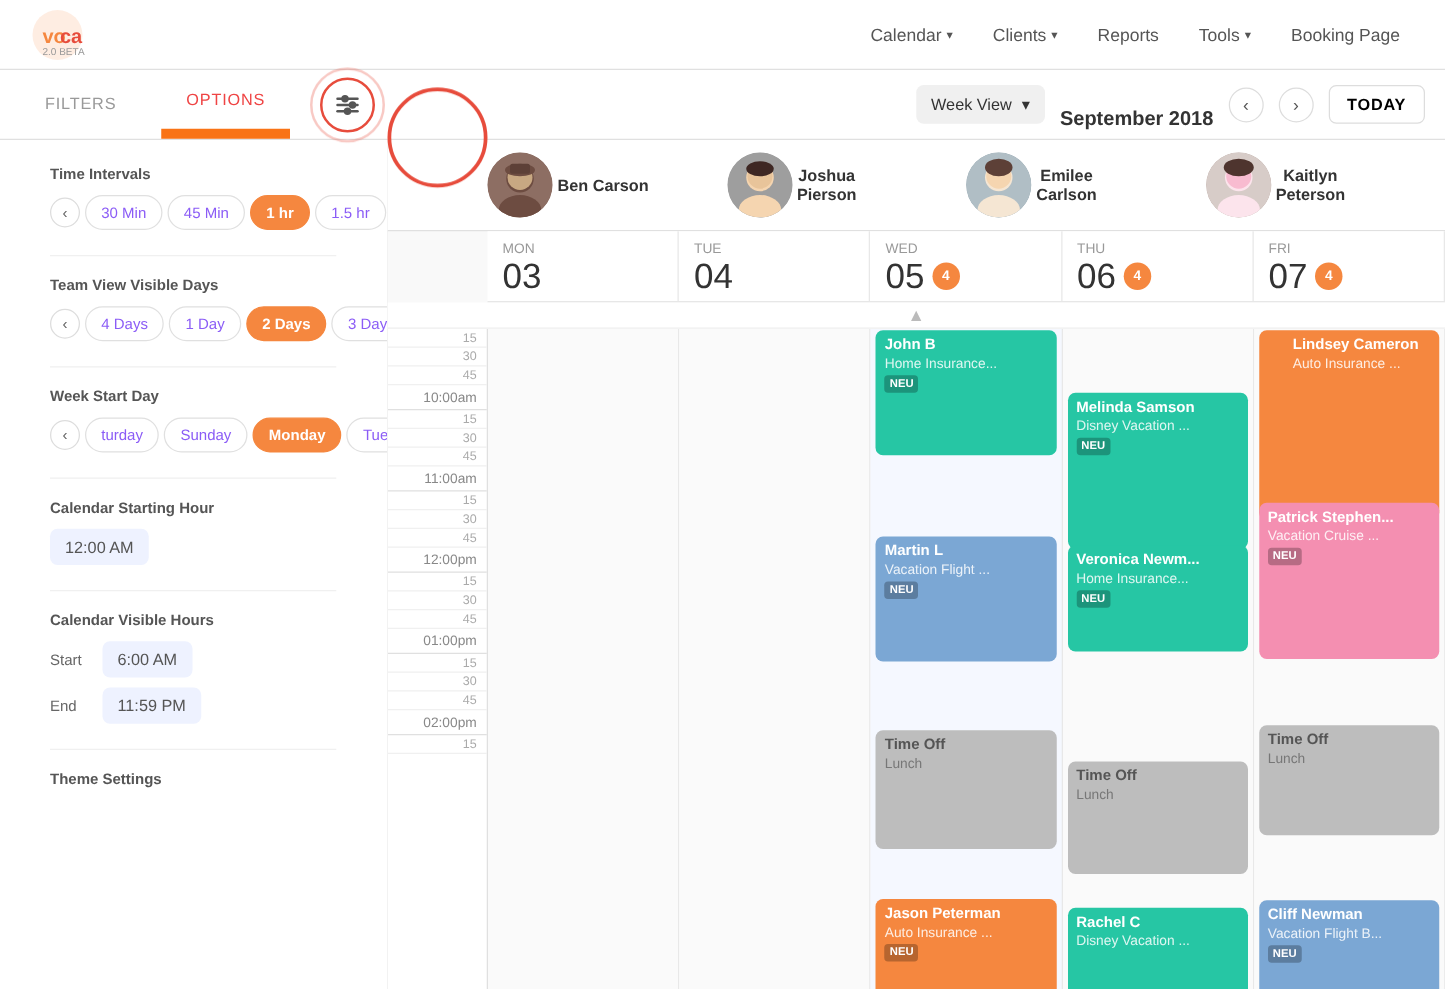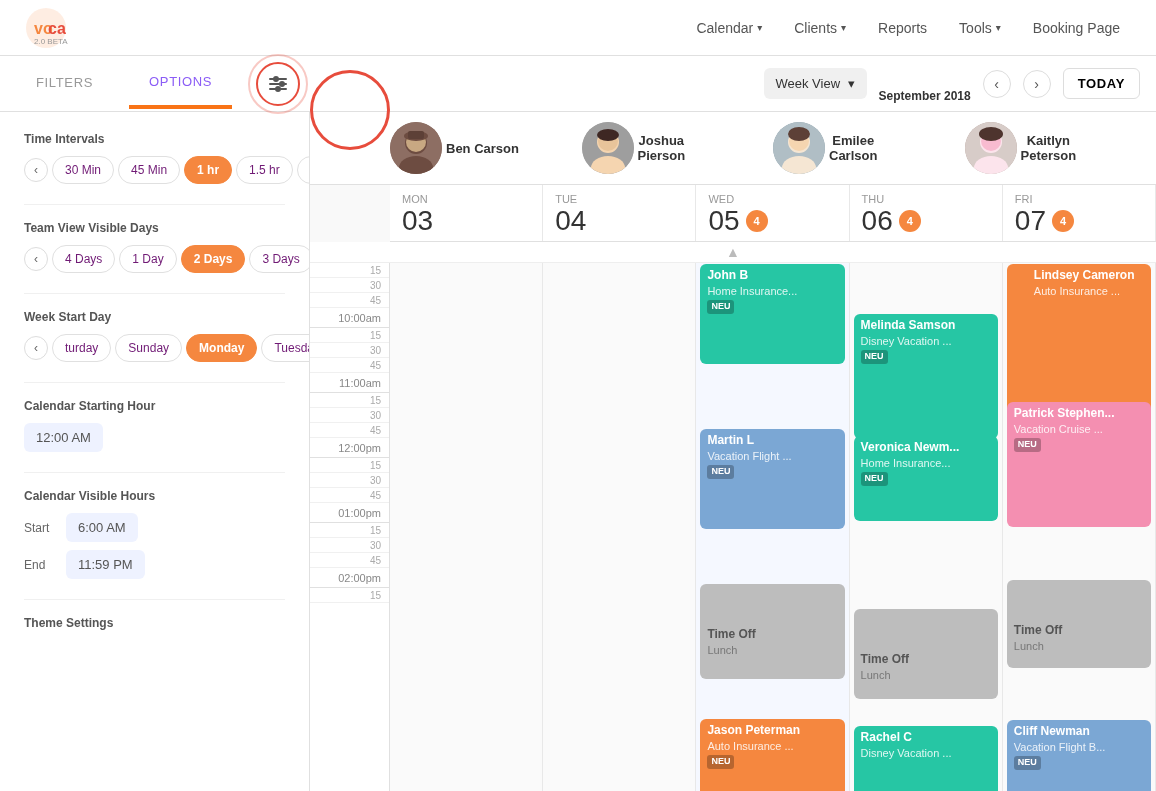--- a/index.html
+++ b/index.html
@@ -10,44 +10,44 @@
     .logo { display: flex; align-items: center; margin-right: auto; }
     .logo-icon { width: 44px; height: 44px; }
     .nav-links { display: flex; align-items: center; gap: 8px; }
     .nav-item { display: flex; align-items: center; gap: 4px; padding: 6px 12px; cursor: pointer; color: #555; font-size: 14px; border-radius: 4px; }
     .nav-item .chevron { font-size: 10px; }
 
     
     .toolbar { background: #fff; display: flex; align-items: center; padding: 0 16px; height: 56px; border-bottom: 1px solid #e0e0e0; position: relative; }
     .toolbar-left { display: flex; align-items: center; gap: 16px; }
     .toolbar-tab { padding: 16px 20px; cursor: pointer; color: #999; font-size: 13px; font-weight: 500; letter-spacing: 0.05em; text-transform: uppercase; border-bottom: 2px solid transparent; }
-    .toolbar-tab.active { color: #8b5cf6; border-bottom: 4px solid #f97316; }
+    .toolbar-tab.active { color: #ef4444; border-bottom: 8px solid #f97316; }
     .options-icon-btn { width: 44px; height: 44px; border-radius: 50%; border: 2px solid #e74c3c; display: flex; align-items: center; justify-content: center; cursor: pointer; margin-left: 8px; position: relative; }
     .options-icon-btn::after { content: ''; position: absolute; width: 56px; height: 56px; border-radius: 50%; border: 2px solid #e74c3c; opacity: 0.3; }
     .sliders-icon { display: flex; flex-direction: column; gap: 3px; }
     .sliders-icon span { display: block; width: 18px; height: 2px; background: #555; border-radius: 1px; position: relative; }
     .sliders-icon span:nth-child(1)::after { content: ''; position: absolute; width: 6px; height: 6px; background: #555; border-radius: 50%; top: -2px; left: 4px; }
     .sliders-icon span:nth-child(2)::after { content: ''; position: absolute; width: 6px; height: 6px; background: #555; border-radius: 50%; top: -2px; left: 10px; }
     .sliders-icon span:nth-child(3)::after { content: ''; position: absolute; width: 6px; height: 6px; background: #555; border-radius: 50%; top: -2px; left: 6px; }
     .toolbar-right { margin-left: auto; display: flex; align-items: center; gap: 12px; }
     .view-select { display: flex; align-items: center; background: #f0f0f0; border: none; border-radius: 6px; padding: 8px 12px; cursor: pointer; font-size: 13px; gap: 8px; }
     .month-nav { display: flex; align-items: center; gap: 12px; }
-    .month-label { font-size: 12px; font-weight: 600; color: #333; margin-top: 24px; }
+    .month-label { font-size: 16px; font-weight: 600; color: #333; margin-top: 24px; }
     .nav-arrow { width: 28px; height: 28px; border-radius: 50%; border: 1px solid #ddd; background: #fff; display: flex; align-items: center; justify-content: center; cursor: pointer; font-size: 14px; color: #555; }
     .today-btn { padding: 7px 14px; border: 1px solid #ddd; border-radius: 6px; cursor: pointer; background: #fff; font-size: 13px; font-weight: 600; letter-spacing: 0.05em; }
 
     
     .main { display: flex; height: calc(791px - 112px); }
 
     
-    .sidebar { width: 310px; min-width: 310px; background: #fff; border-right: 1px solid #e0e0e0; padding: 20px 24px; overflow-y: auto; }
+    .sidebar { width: 310px; min-width: 310px; background: #fff; border-right: 1px solid #e0e0e0; padding: 20px 40px; overflow-y: auto; }
     .sidebar-section { margin-bottom: 20px; }
     .sidebar-label { font-size: 12px; font-weight: 600; color: #555; margin-bottom: 10px; text-transform: none; }
     .option-pills { display: flex; align-items: center; gap: 4px; flex-wrap: nowrap; }
-    .pill { padding: 6px 12px; border-radius: 20px; border: 1px solid #e0e0e0; background: #fff; cursor: pointer; font-size: 12px; color: #701a75; white-space: nowrap; }
+    .pill { padding: 6px 12px; border-radius: 20px; border: 1px solid #e0e0e0; background: #fff; cursor: pointer; font-size: 12px; color: #8b5cf6; white-space: nowrap; }
     .pill.active { background: #f5873f; color: #fff; border-color: #f5873f; font-weight: 600; }
     .arrow-btn { width: 24px; height: 24px; border-radius: 50%; border: 1px solid #ddd; background: #fff; cursor: pointer; display: flex; align-items: center; justify-content: center; font-size: 12px; color: #666; flex-shrink: 0; }
     .time-input { background: #eef2ff; border: none; border-radius: 6px; padding: 7px 12px; font-size: 13px; color: #555; cursor: pointer; }
     .row-with-label { display: flex; align-items: center; gap: 8px; margin-bottom: 8px; }
     .row-label { font-size: 12px; color: #666; width: 34px; }
     .toggle { width: 36px; height: 20px; background: #ccc; border-radius: 10px; position: relative; cursor: pointer; }
     .toggle-knob { position: absolute; width: 16px; height: 16px; background: #fff; border-radius: 50%; top: 2px; left: 2px; }
     .divider { height: 1px; background: #f0f0f0; margin: 4px 0 16px; }
 
     
@@ -69,21 +69,21 @@
 
     
     .event { border-radius: 6px; padding: 4px 7px; margin: 1px 2px; cursor: pointer; font-size: 11px; line-height: 1.3; overflow: hidden; position: absolute; left: 2px; right: 2px; }
     .event-name { font-weight: 700; color: #fff; font-size: 12px; }
     .event-detail { color: rgba(255,255,255,0.85); font-size: 11px; }
     .event-badge { display: inline-block; background: rgba(0,0,0,0.25); color: #fff; font-size: 9px; border-radius: 3px; padding: 1px 4px; margin-top: 2px; font-weight: 700; }
     .event.orange { background: #f5873f; }
     .event.teal { background: #26c6a4; }
     .event.blue { background: #7ba7d4; }
     .event.gray { background: #bdbdbd; color: #555; }
-    .event.gray .event-name { color: #555; margin-top: 39px; }
+    .event.gray .event-name { color: #555; }
     .event.gray .event-detail { color: #777; }
 
     .col-inner { position: relative; height: 720px; }
 
     
     .circle-highlight { position: absolute; width: 80px; height: 80px; border: 3px solid #e74c3c; border-radius: 50%; top: 70px; left: 310px; pointer-events: none; z-index: 100; }
   </style>
 </head>
 <body>
 

